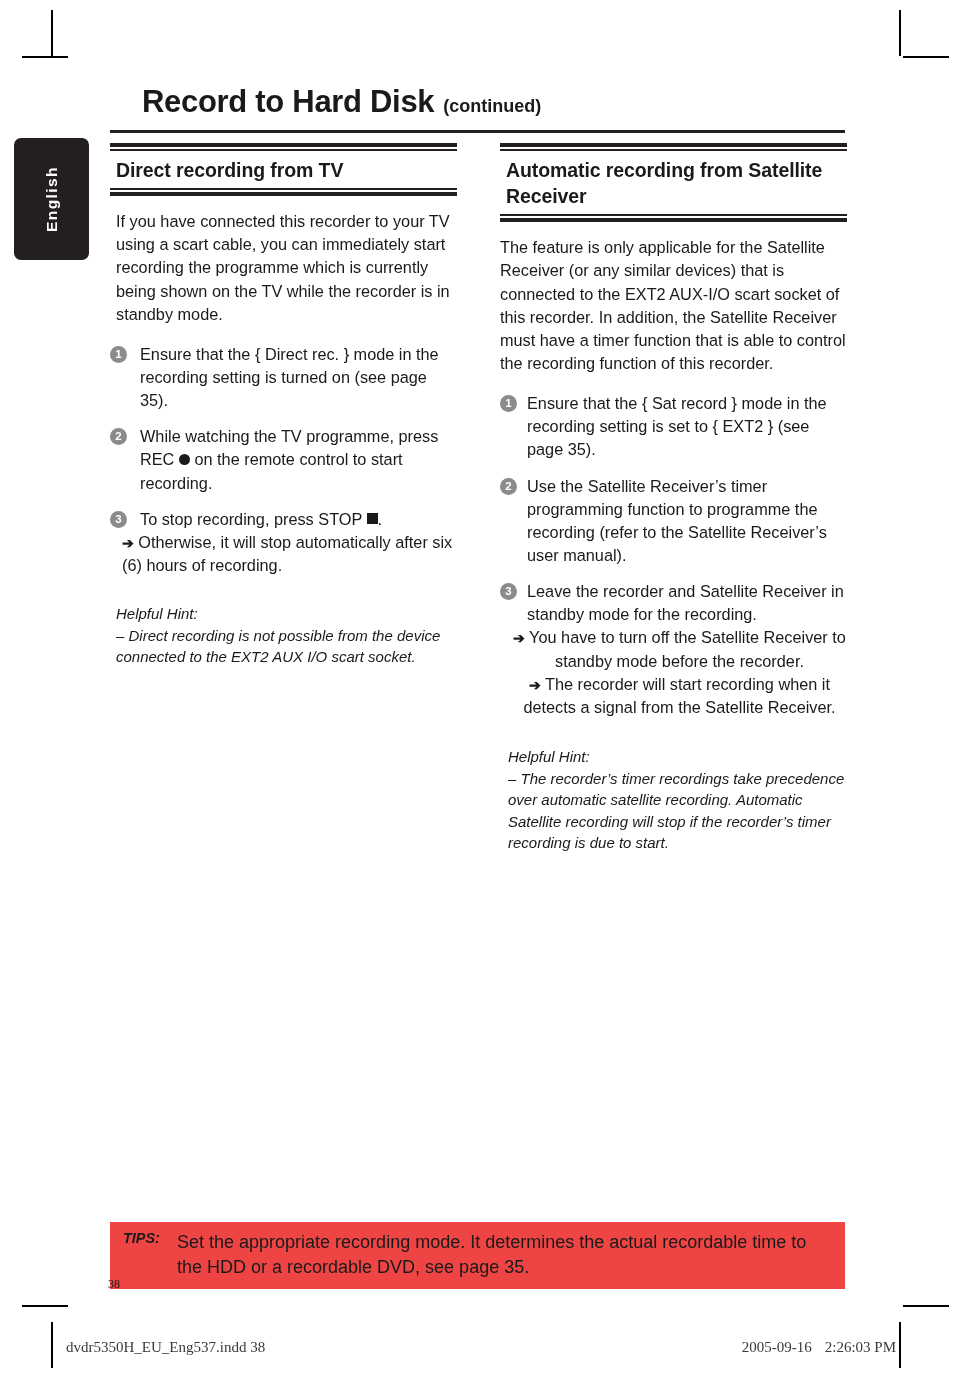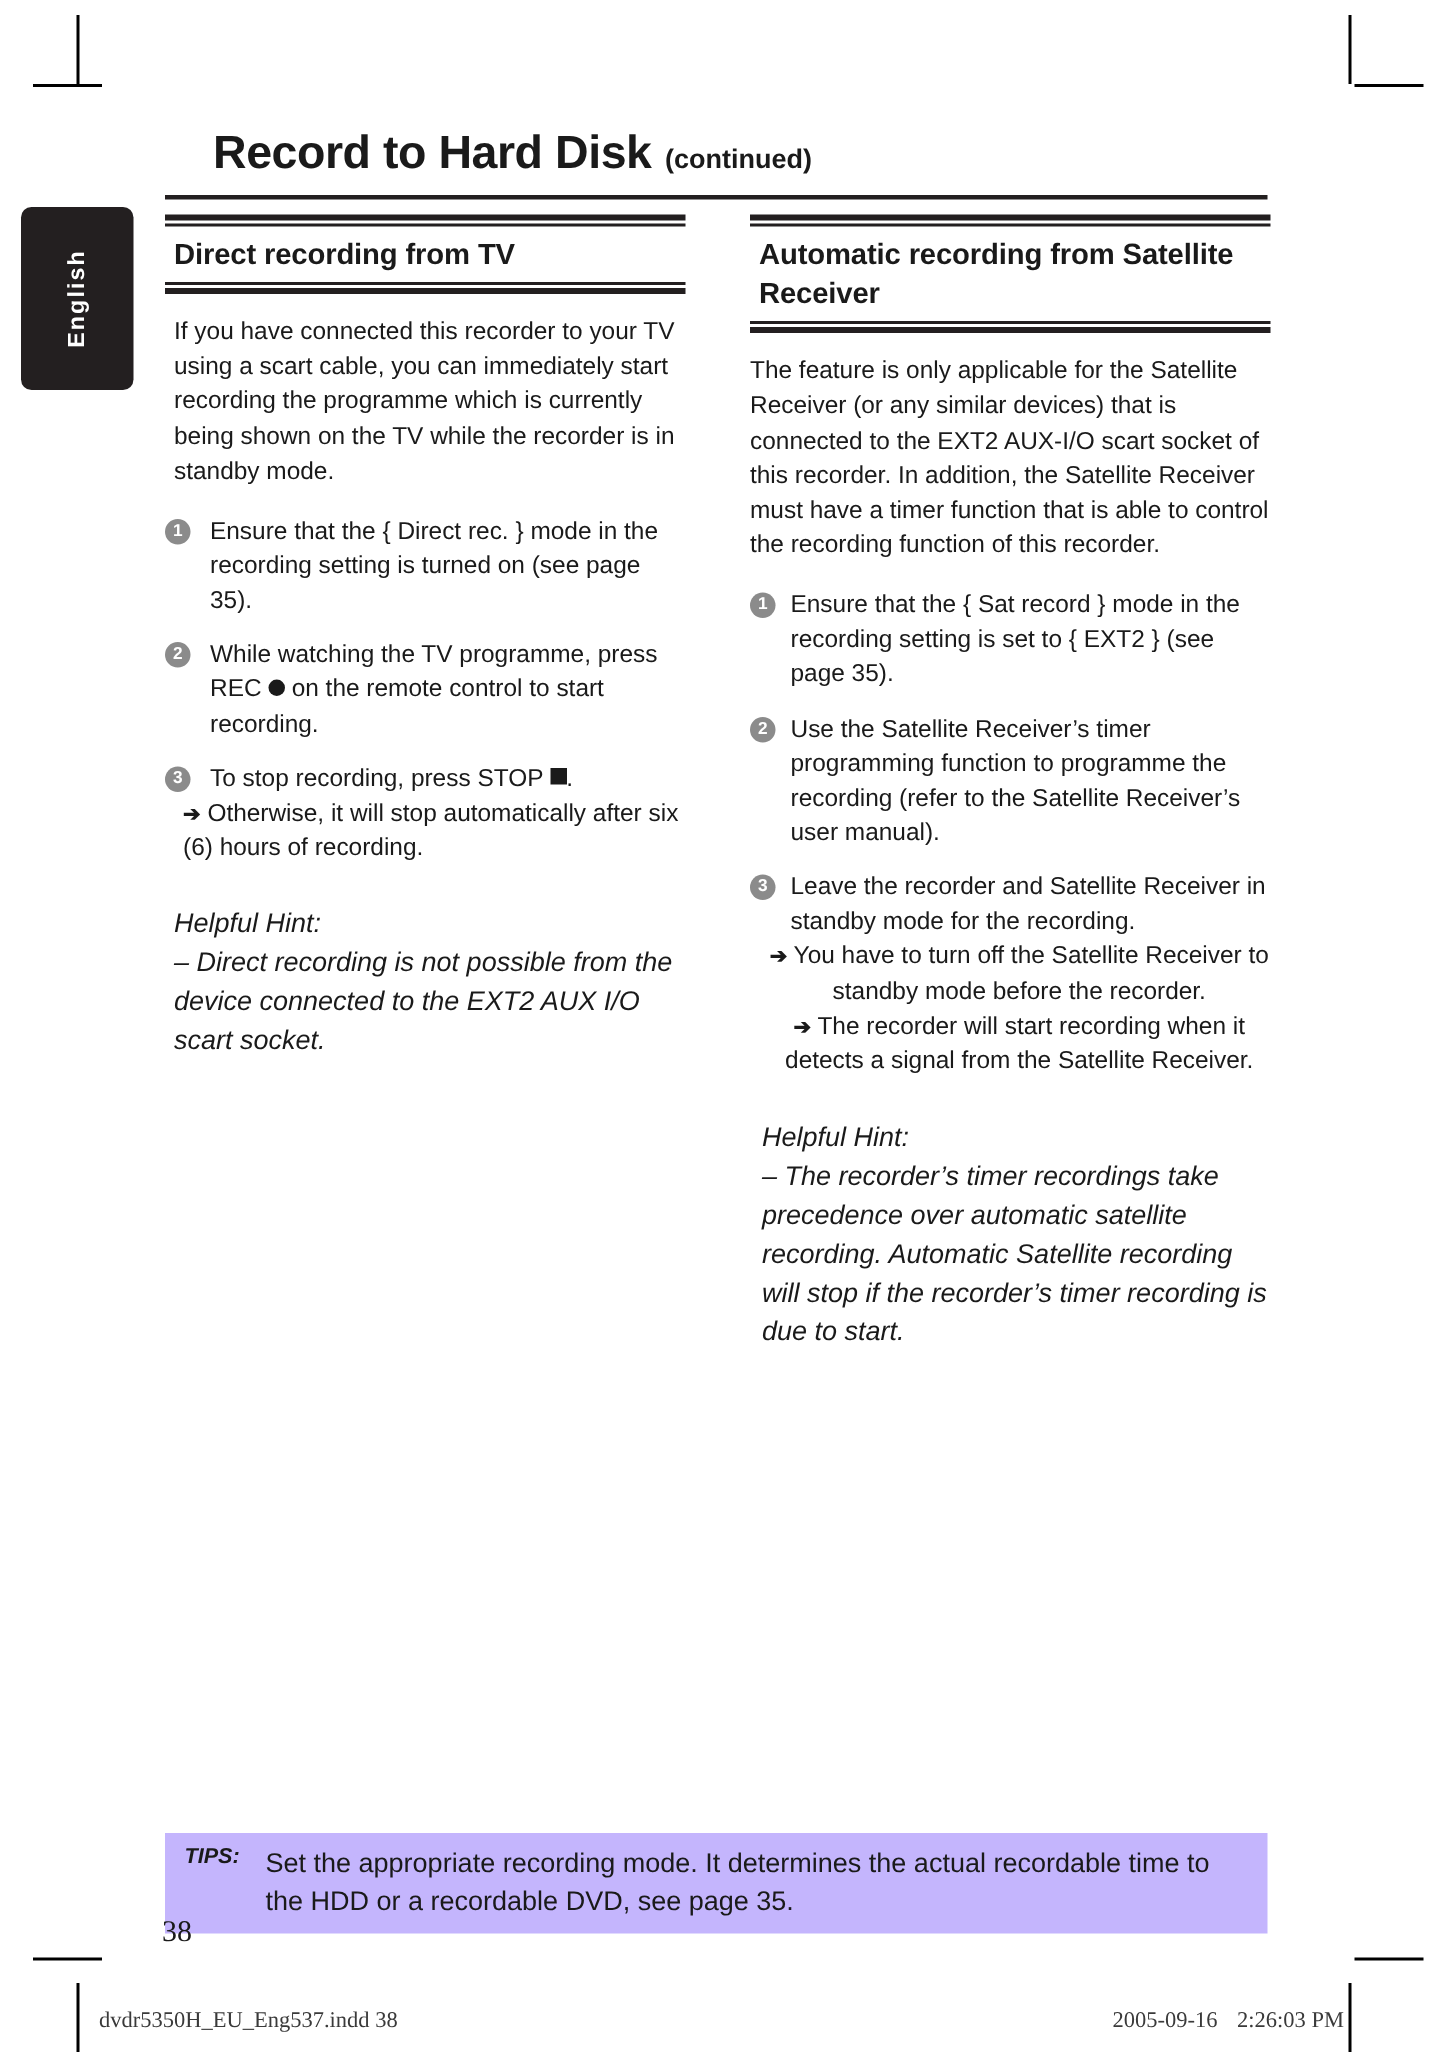--- a/index.html
+++ b/index.html
@@ -174,34 +174,34 @@
     display: inline-block;
     width: 11px; height: 11px;
     background: #1a1a1a;
     vertical-align: 0.5px;
   }
 
   .hint {
     margin-top: 26px;
     margin-left: 6px;
     font-style: italic;
-    font-size: 18px;
+    font-size: 15px;
     line-height: 1.44;
     color: #1a1a1a;
   }
   .col-right .hint { margin-left: 8px; margin-top: 27px; }
   .hint .hint-title { display: block; }
 
   
   #tips-box {
     position: absolute;
     left: 110px;
     top: 1222px;
     width: 735px;
-    background: #c4b5fd;
+    background: #ef4444;
     display: flex;
     padding: 8px 0 9px 0;
     justify-content: space-between;
   }
   #tips-box .tips-label {
     font-style: italic;
     font-weight: bold;
     font-size: 14.4px;
     padding-left: 13px;
     width: 54px;
@@ -213,21 +213,21 @@
     line-height: 1.38;
     color: #1a1a1a;
     padding-right: 10px;
   }
 
   
   #page-number {
     position: absolute;
     left: 108px;
     top: 1277px;
-    font-size: 20px;
+    font-size: 12px;
     color: #1a1a1a;
     font-family: "Liberation Serif", serif;
   }
 
   
   #footer {
     position: absolute;
     left: 66px;
     top: 1339px;
     width: 830px;

